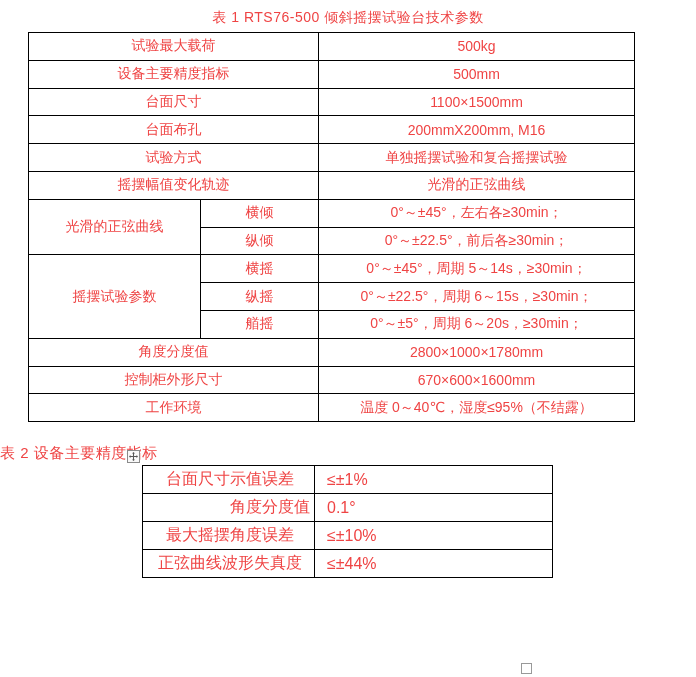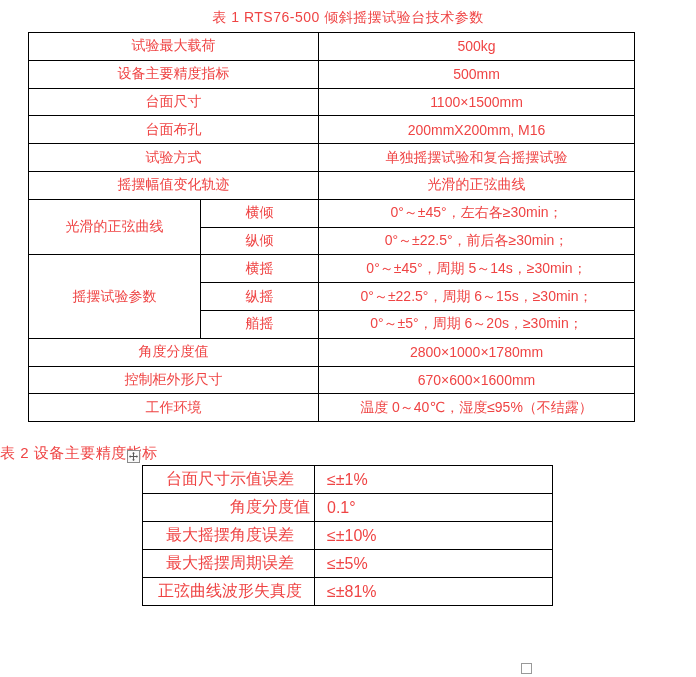--- a/index.html
+++ b/index.html
@@ -155,25 +155,21 @@
       </tr>
       <tr>
         <td class="c1 center">角度分度值</td>
         <td class="c2">0.1°</td>
       </tr>
       <tr>
         <td class="c1">最大摇摆角度误差</td>
         <td class="c2">≤±10%</td>
       </tr>
       <tr>
-        <td class="c1">最大摇摆周期误差</td>
-        <td class="c2">≤±5%</td>
-      </tr>
-      <tr>
         <td class="c1">正弦曲线波形失真度</td>
-        <td class="c2">≤±81%</td>
+        <td class="c2">≤±44%</td>
       </tr>
     </tbody>
   </table>
 
   <div class="resize-handle"></div>
 
 </div>
 
 </body></html>

